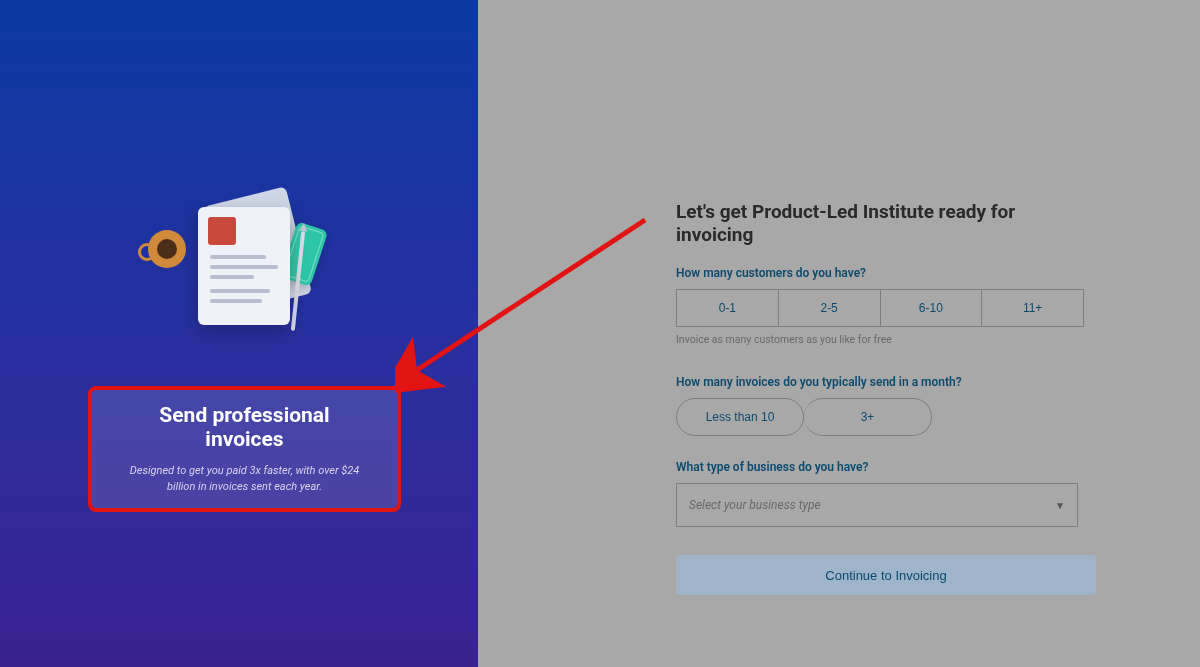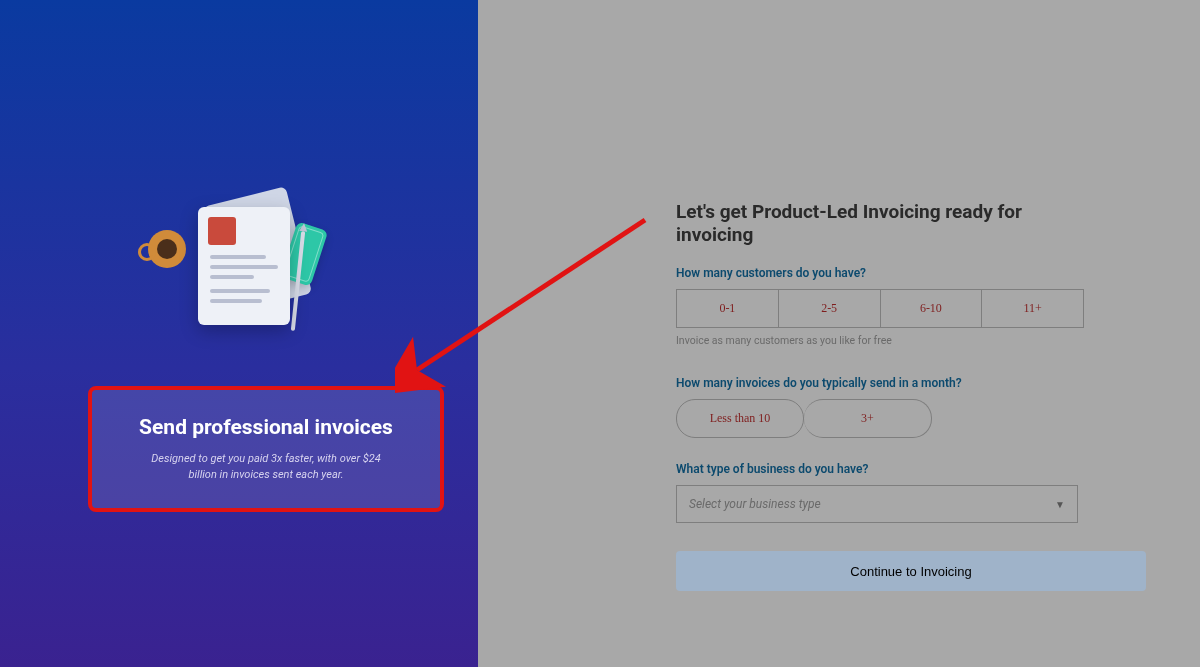--- a/index.html
+++ b/index.html
@@ -36,21 +36,21 @@
   .l4{ top:82px; width:60px;} .l5{ top:92px; width:52px;}
   .phone { position:absolute; top:30px; left:128px; width:32px; height:58px; background:#2dc7a7; border-radius:6px; transform:rotate(18deg); box-shadow:0 4px 10px rgba(0,0,0,.2);}
   .phone::after{ content:""; position:absolute; top:3px; left:3px; right:3px; bottom:3px; border:1px solid rgba(255,255,255,.4); border-radius:4px;}
   .pen { position:absolute; top:36px; left:136px; width:4px; height:100px; background:#d8dce8; border-radius:2px; transform:rotate(6deg);}
   .pen::before{content:"";position:absolute;top:-8px;left:-2px;width:0;height:0;border-left:4px solid transparent;border-right:4px solid transparent;border-bottom:8px solid #bfc5d6;}
 
   
   .highlight-card {
     position: absolute;
     top: 386px; left: 88px;
-    width: 356px; height: 126px;
+    width: 313px; height: 126px;
     background: rgba(255,255,255,0.12);
     border: 4px solid #e11313;
     border-radius: 8px;
     display: flex;
     flex-direction: column;
     align-items: center;
     justify-content: center;
     padding: 12px 28px;
     text-align: center;
   }
@@ -69,39 +69,39 @@
   }
   .form {
     position: absolute;
     top: 200px; left: 198px;
     width: 408px;
     color: #353535;
   }
   .form h1 { font-size: 19px; font-weight: 700; color:#2a2a2a; margin-bottom: 20px; }
   .qlabel { font-size: 12px; font-weight: 600; color:#0c4a6e; margin-bottom: 9px; }
   .segrow { display:flex; margin-bottom:6px; }
-  .seg { flex:1; text-align:center; font-size:12px; color:#7f1d1d; padding:11px 0; border:1px solid #7e7e7e; background:transparent; cursor:pointer;font-family:Liberation Serif, serif; }
+  .seg { flex:1; text-align:center; font-size:12px; color:#0c4a6e; padding:11px 0; border:1px solid #7e7e7e; background:transparent; cursor:pointer; }
   .seg + .seg { border-left:none; }
   .hint { font-size:10.5px; color:#6a6a6a; margin-bottom:29px; }
   .segrow.two .seg { flex: 0 0 128px; border-radius: 19px; }
   .select {
-    width: 402px; height: 38px;
+    width: 402px; height: 44px;
     border:1px solid #7e7e7e;
     background: transparent;
     display:flex; align-items:center; justify-content:space-between;
     padding: 0 12px;
     font-size:12px; color:#6a6a6a; font-style:italic;
     cursor:pointer;
     margin-bottom: 28px;
   }
   .select .caret { font-style:normal; font-size:10px; color:#555; }
   .cta {
-    width: 470px; height: 40px;
+    width: 420px; height: 40px;
     background: #9fb3c9;
-    color: #000000;
+    color: #0c4a6e;
     border:none; border-radius:4px;
     font-size:13px; font-weight:500;
     cursor:pointer;
   }
   .spacer { height: 18px; }
 </style>
 </head>
 <body>
 
 <div class="left">
@@ -122,21 +122,21 @@
   </div>
 
   <div class="highlight-card">
     <h2>Send professional invoices</h2>
     <p>Designed to get you paid 3x faster, with over $24 billion in invoices sent each year.</p>
   </div>
 </div>
 
 <div class="right">
   <div class="form">
-    <h1>Let's get Product-Led Invoicing ready for invoicing</h1>
+    <h1>Let's get Product-Led Institute ready for invoicing</h1>
 
     <div class="qlabel">How many customers do you have?</div>
     <div class="segrow">
       <button class="seg">0-1</button>
       <button class="seg">2-5</button>
       <button class="seg">6-10</button>
       <button class="seg">11+</button>
     </div>
     <div class="hint">Invoice as many customers as you like for free</div>
 

